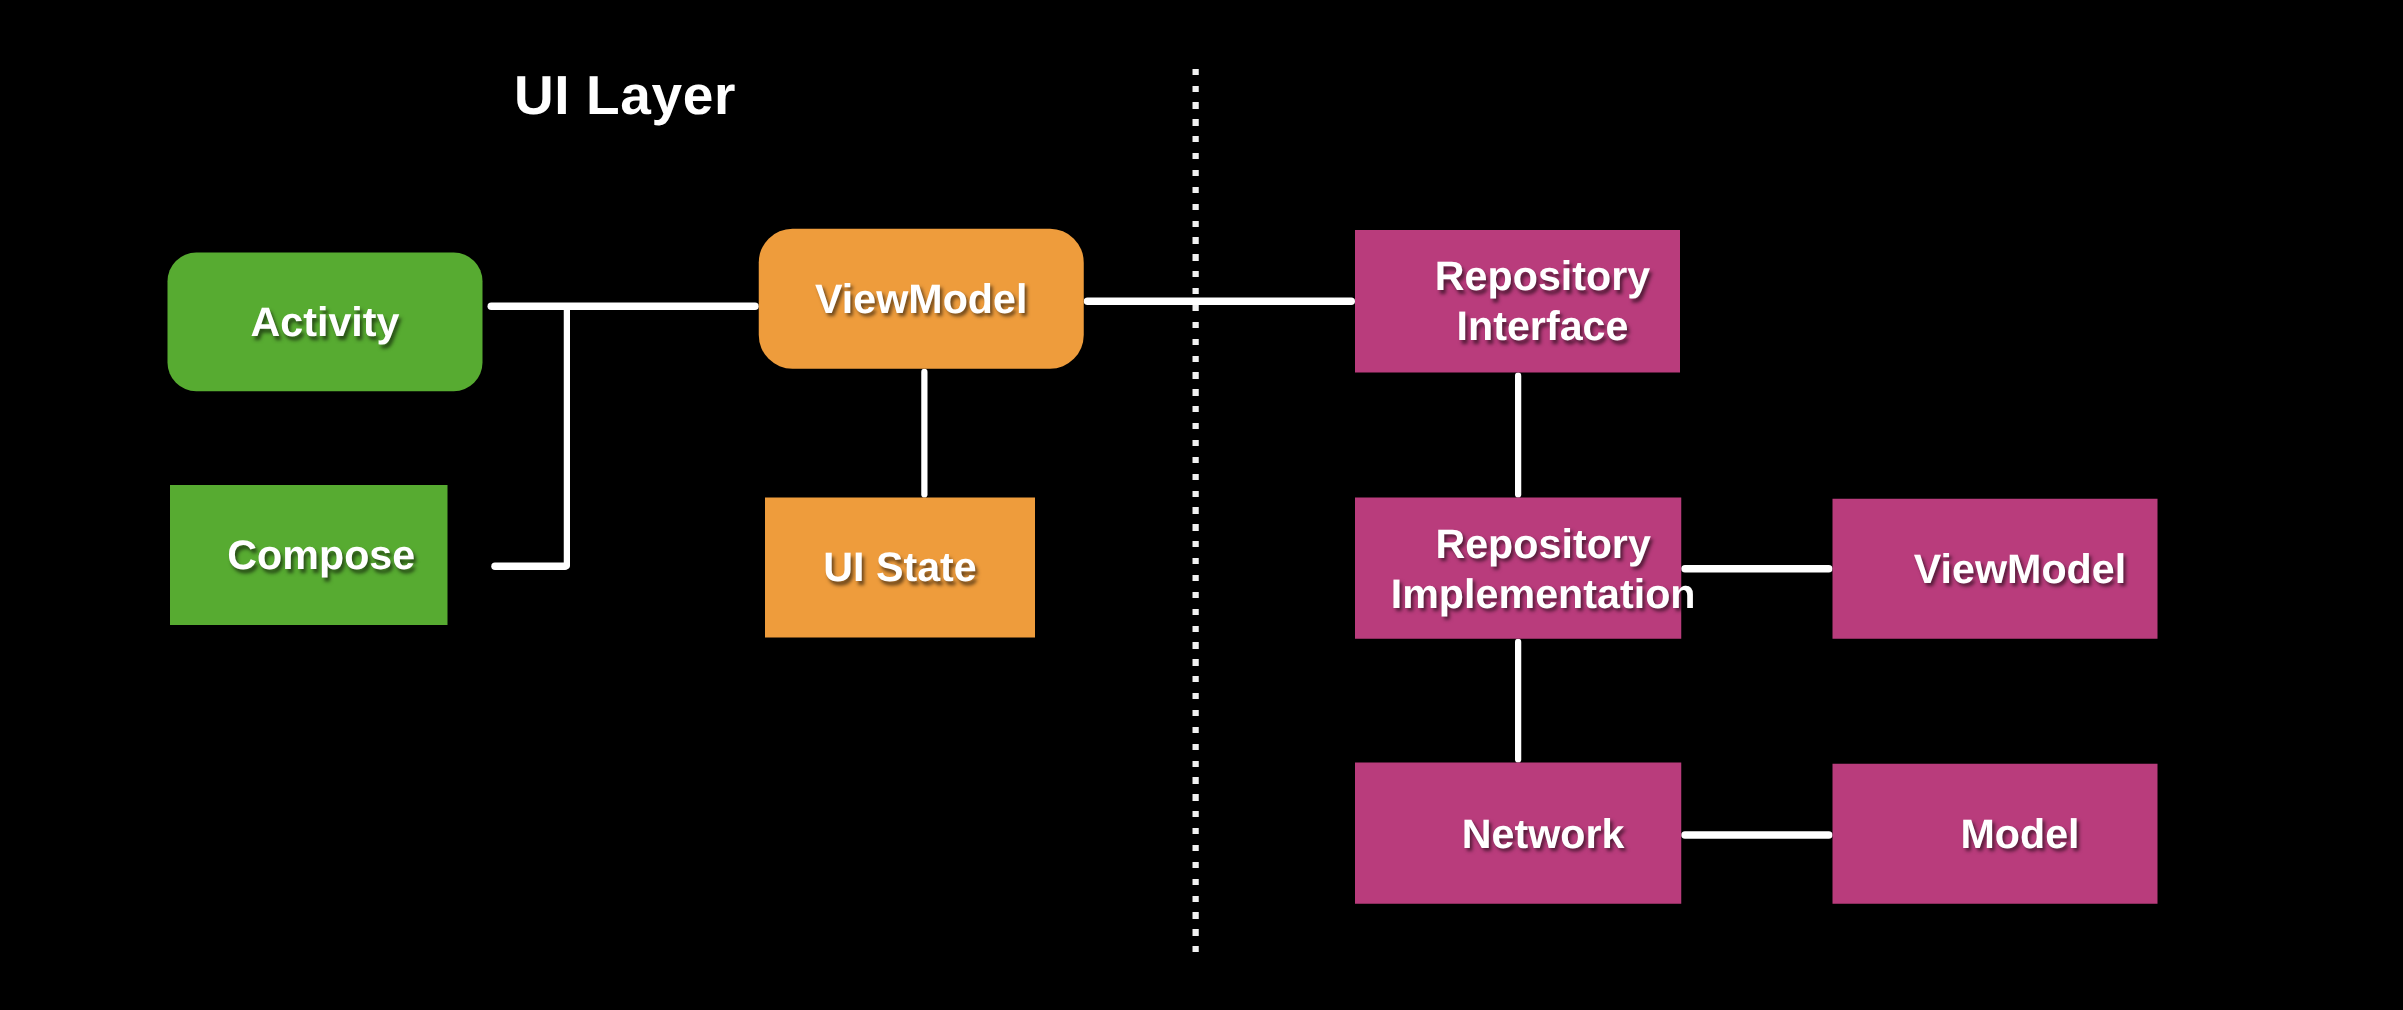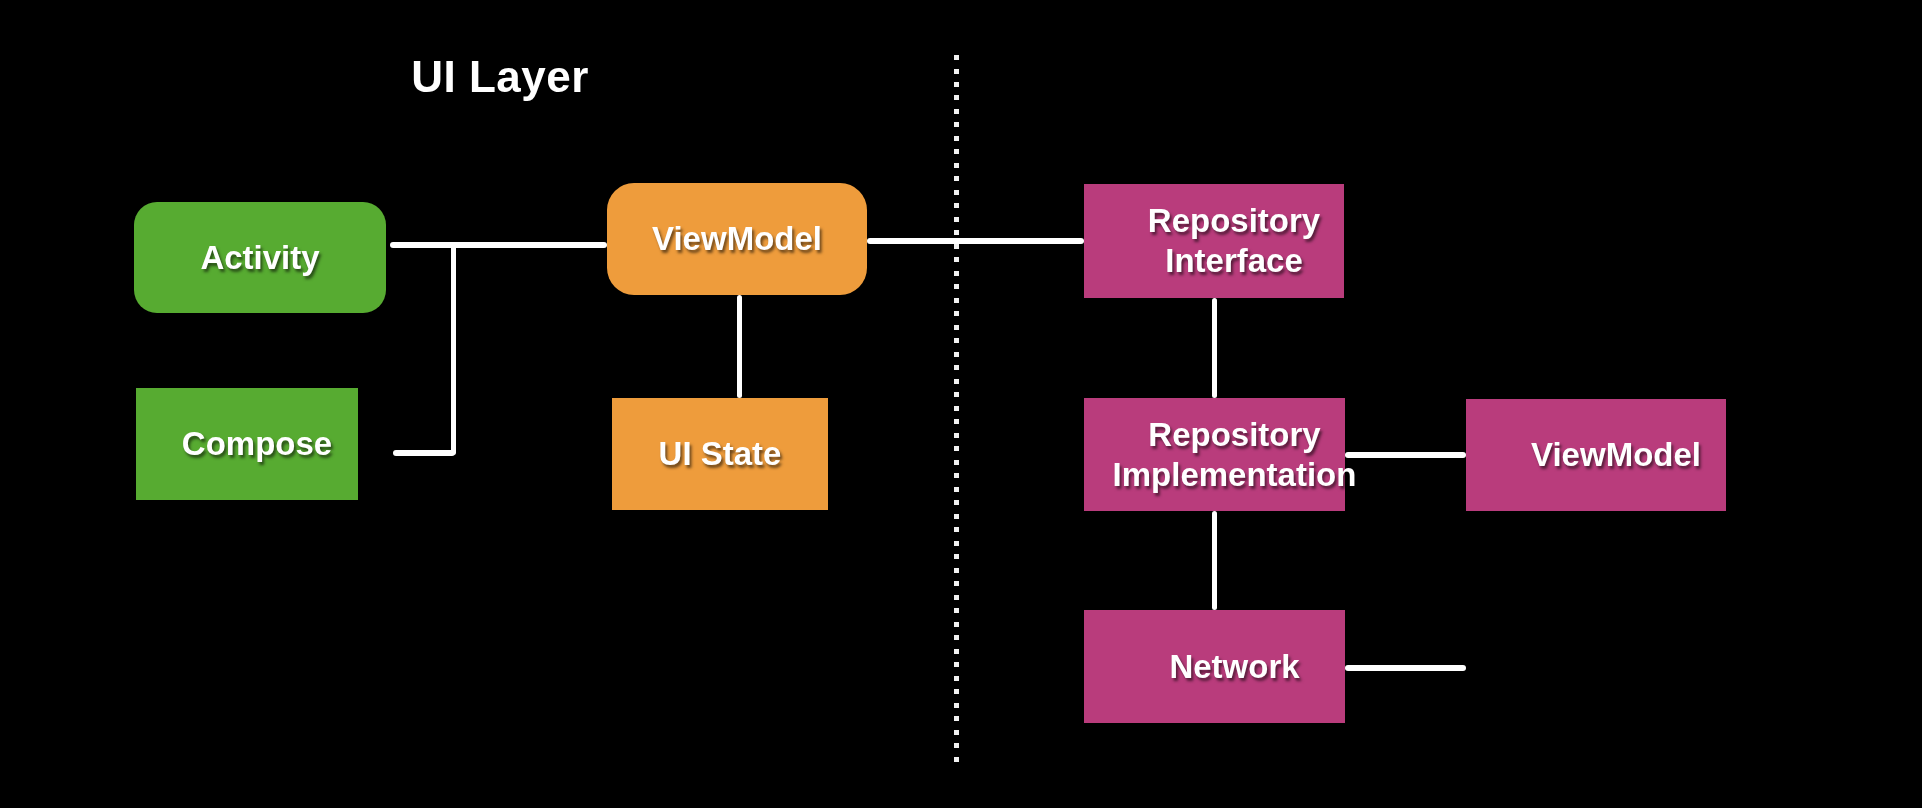--- a/index.html
+++ b/index.html
@@ -128,14 +128,17 @@
   </div>
   <div class="node magenta" id="node-repo-impl">
     <span>Repository Implementation</span>
   </div>
   <div class="node magenta" id="node-revenuecat">
     <span>ViewModel</span>
   </div>
   <div class="node magenta" id="node-network">
     <span>Network</span>
   </div>
+  <div class="node magenta" id="node-model">
+    <span>Model</span>
+  </div>
 
 </div>
 
 </body></html>

